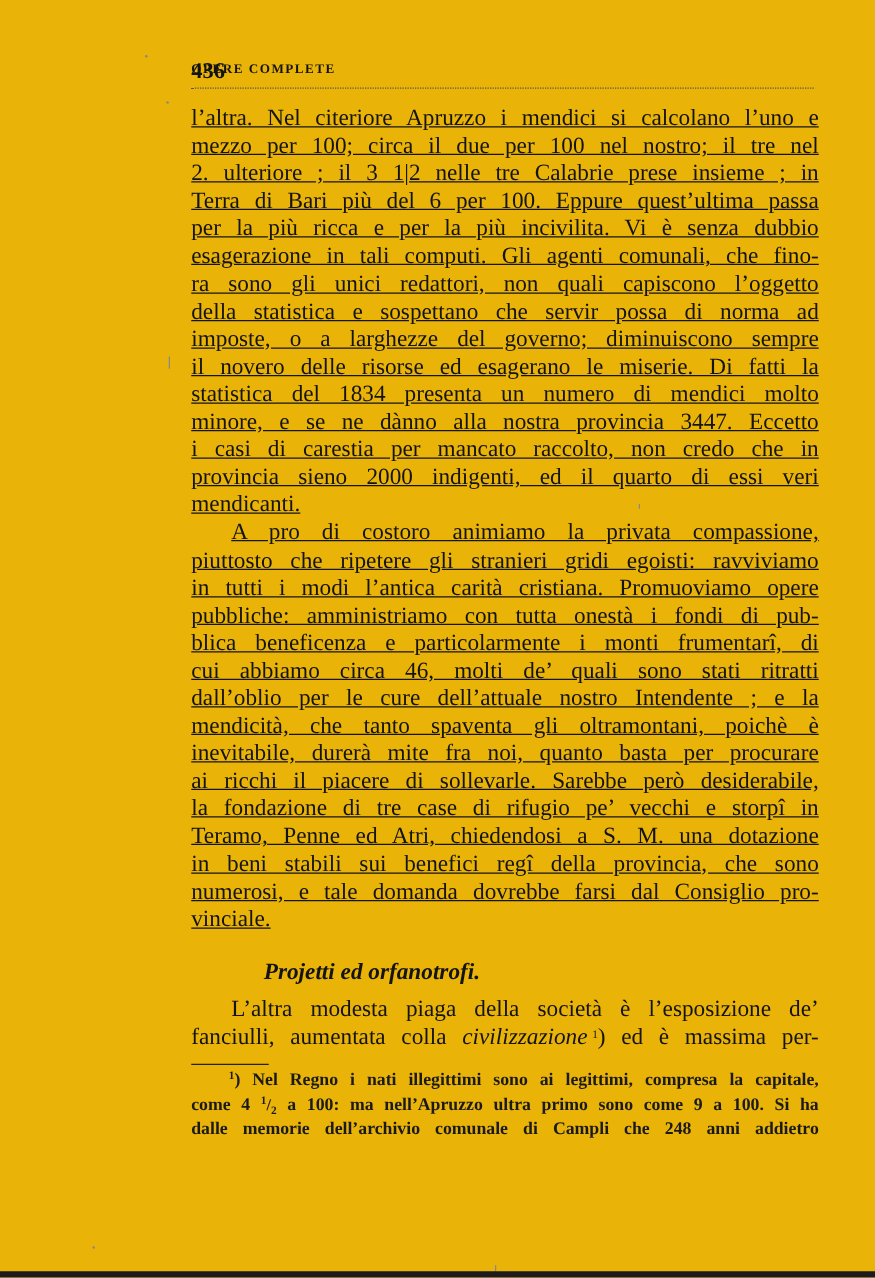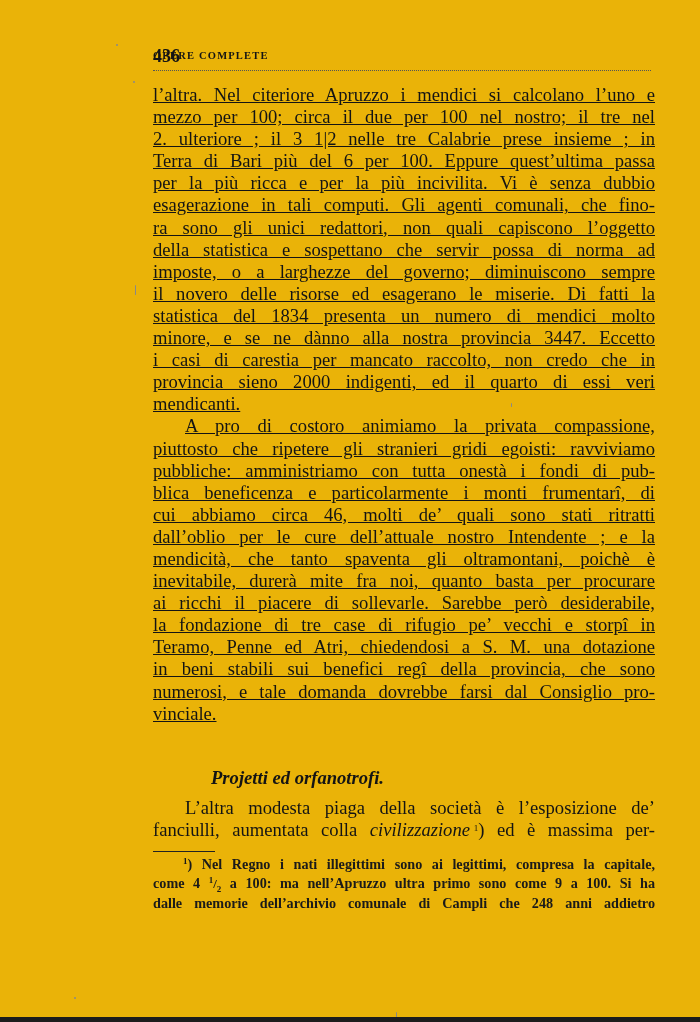--- a/index.html
+++ b/index.html
@@ -159,20 +159,21 @@
       <span class="line">il novero delle risorse ed esagerano le miserie. Di fatti la</span>
       <span class="line">statistica del 1834 presenta un numero di mendici molto</span>
       <span class="line">minore, e se ne dànno alla nostra provincia 3447. Eccetto</span>
       <span class="line">i casi di carestia per mancato raccolto, non credo che in</span>
       <span class="line">provincia sieno 2000 indigenti, ed il quarto di essi veri</span>
       <span class="line last">mendicanti.</span>
     </div>
     <div>
       <span class="line indent">A pro di costoro animiamo la privata compassione,</span>
       <span class="line">piuttosto che ripetere gli stranieri gridi egoisti: ravviviamo</span>
+      <span class="line">in tutti i modi l’antica carità cristiana. Promuoviamo opere</span>
       <span class="line">pubbliche: amministriamo con tutta onestà i fondi di pub-</span>
       <span class="line">blica beneficenza e particolarmente i monti frumentarî, di</span>
       <span class="line">cui abbiamo circa 46, molti de’ quali sono stati ritratti</span>
       <span class="line">dall’oblio per le cure dell’attuale nostro Intendente ; e la</span>
       <span class="line">mendicità, che tanto spaventa gli oltramontani, poichè è</span>
       <span class="line">inevitabile, durerà mite fra noi, quanto basta per procurare</span>
       <span class="line">ai ricchi il piacere di sollevarle. Sarebbe però desiderabile,</span>
       <span class="line">la fondazione di tre case di rifugio pe’ vecchi e storpî in</span>
       <span class="line">Teramo, Penne ed Atri, chiedendosi a S. M. una dotazione</span>
       <span class="line">in beni stabili sui benefici regî della provincia, che sono</span>

